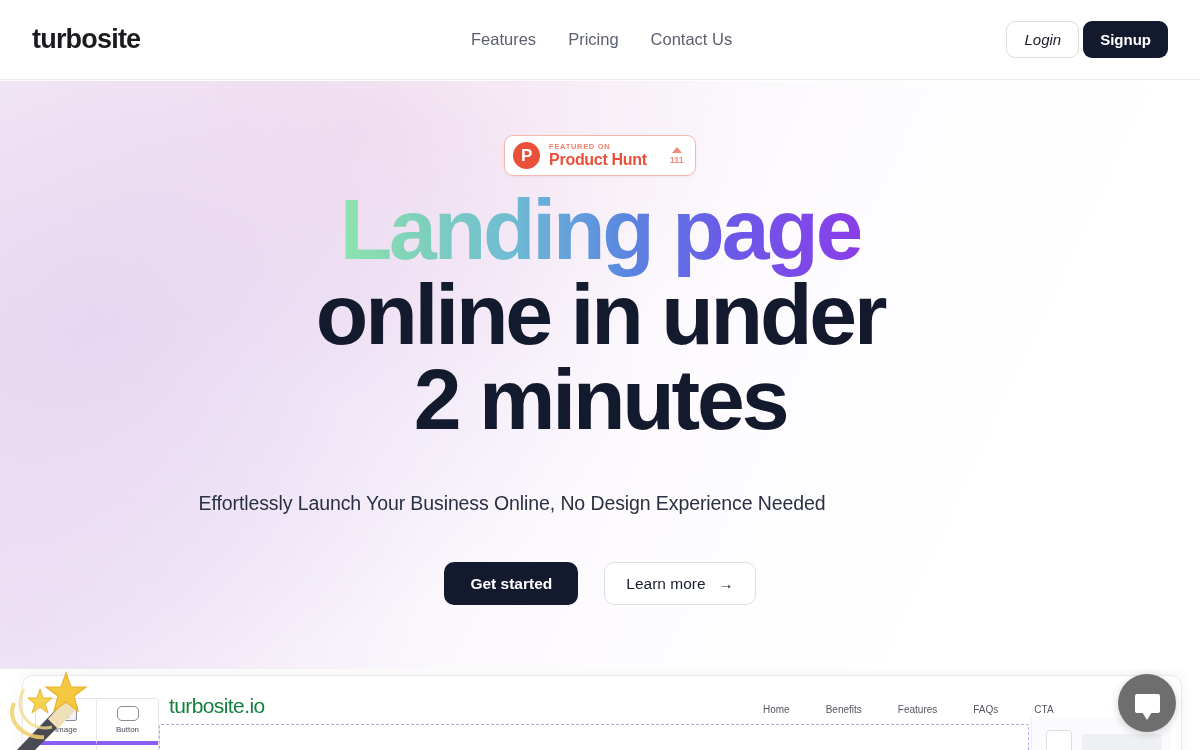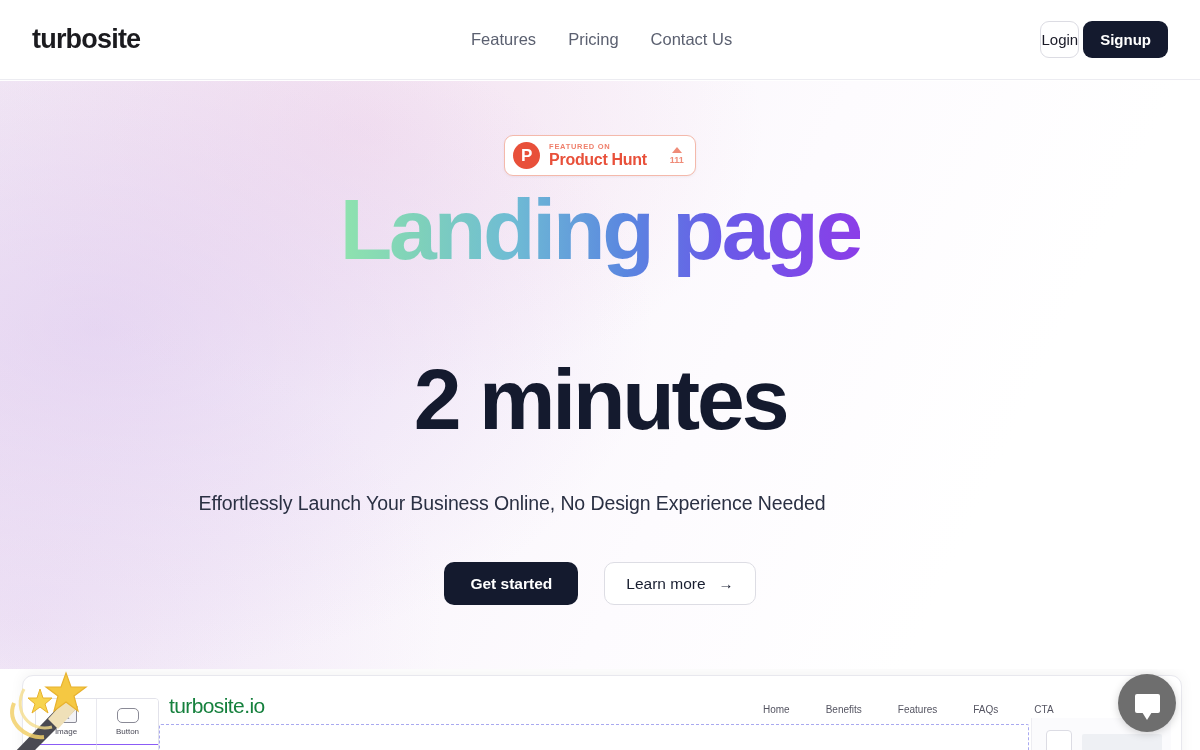--- a/index.html
+++ b/index.html
@@ -53,31 +53,32 @@
   }
   .auth {
     position: absolute;
     right: 32px;
     display: flex;
     align-items: center;
     gap: 4px;
   }
   .btn-login {
     height: 37px;
-    padding: 0 0;
+    padding: 0 17px;
     border: 1px solid #dcdce3;
     border-radius: 9px;
     background: #ffffff;
     color: #1b1b28;
     font-size: 15px;
     font-weight: 500;
     font-family: "Liberation Sans", sans-serif;
     cursor: pointer;
     display: flex;
     align-items: center;
+    font-style: italic;
   }
   .btn-signup {
     height: 37px;
     padding: 0 17px;
     border: none;
     border-radius: 9px;
     background: #141a2e;
     color: #ffffff;
     font-size: 15px;
     font-weight: 600;
@@ -257,21 +258,21 @@
     display: grid;
     grid-template-columns: 1fr 1fr;
     border: 1px solid #e2e2ea;
     border-radius: 4px;
     background: #fdfdfe;
     overflow: hidden;
   }
   .pv-tool {
     height: 46px;
     border-right: 1px solid #e8e8ee;
-    border-bottom: 1px solid #8b5cf6;
+    border-bottom: 4px solid #8b5cf6;
     display: flex;
     flex-direction: column;
     align-items: center;
     justify-content: center;
     gap: 4px;
     background: #ffffff;
   }
   .pv-tool:nth-child(2n) { border-right: none; }
   .pv-tool-glyph {
     width: 22px; height: 15px;
@@ -409,21 +410,21 @@
         </div>
         <div class="ph-votes">
           <span class="ph-tri"></span>
           <span class="ph-count">111</span>
         </div>
       </div>
     </div>
 
     <h1 class="headline">
       <span class="grad">Landing page</span><br>
-      <br>
+      <span>online in under</span><br>
       <span>2 minutes</span>
     </h1>
 
     <p class="subhead">Effortlessly Launch Your Business Online, No Design Experience Needed</p>
 
     <div class="cta-row">
       <button class="btn-primary">Get started</button>
       <button class="btn-secondary">
         <span>Learn more</span>
         <span class="arrow-icon">→</span>

